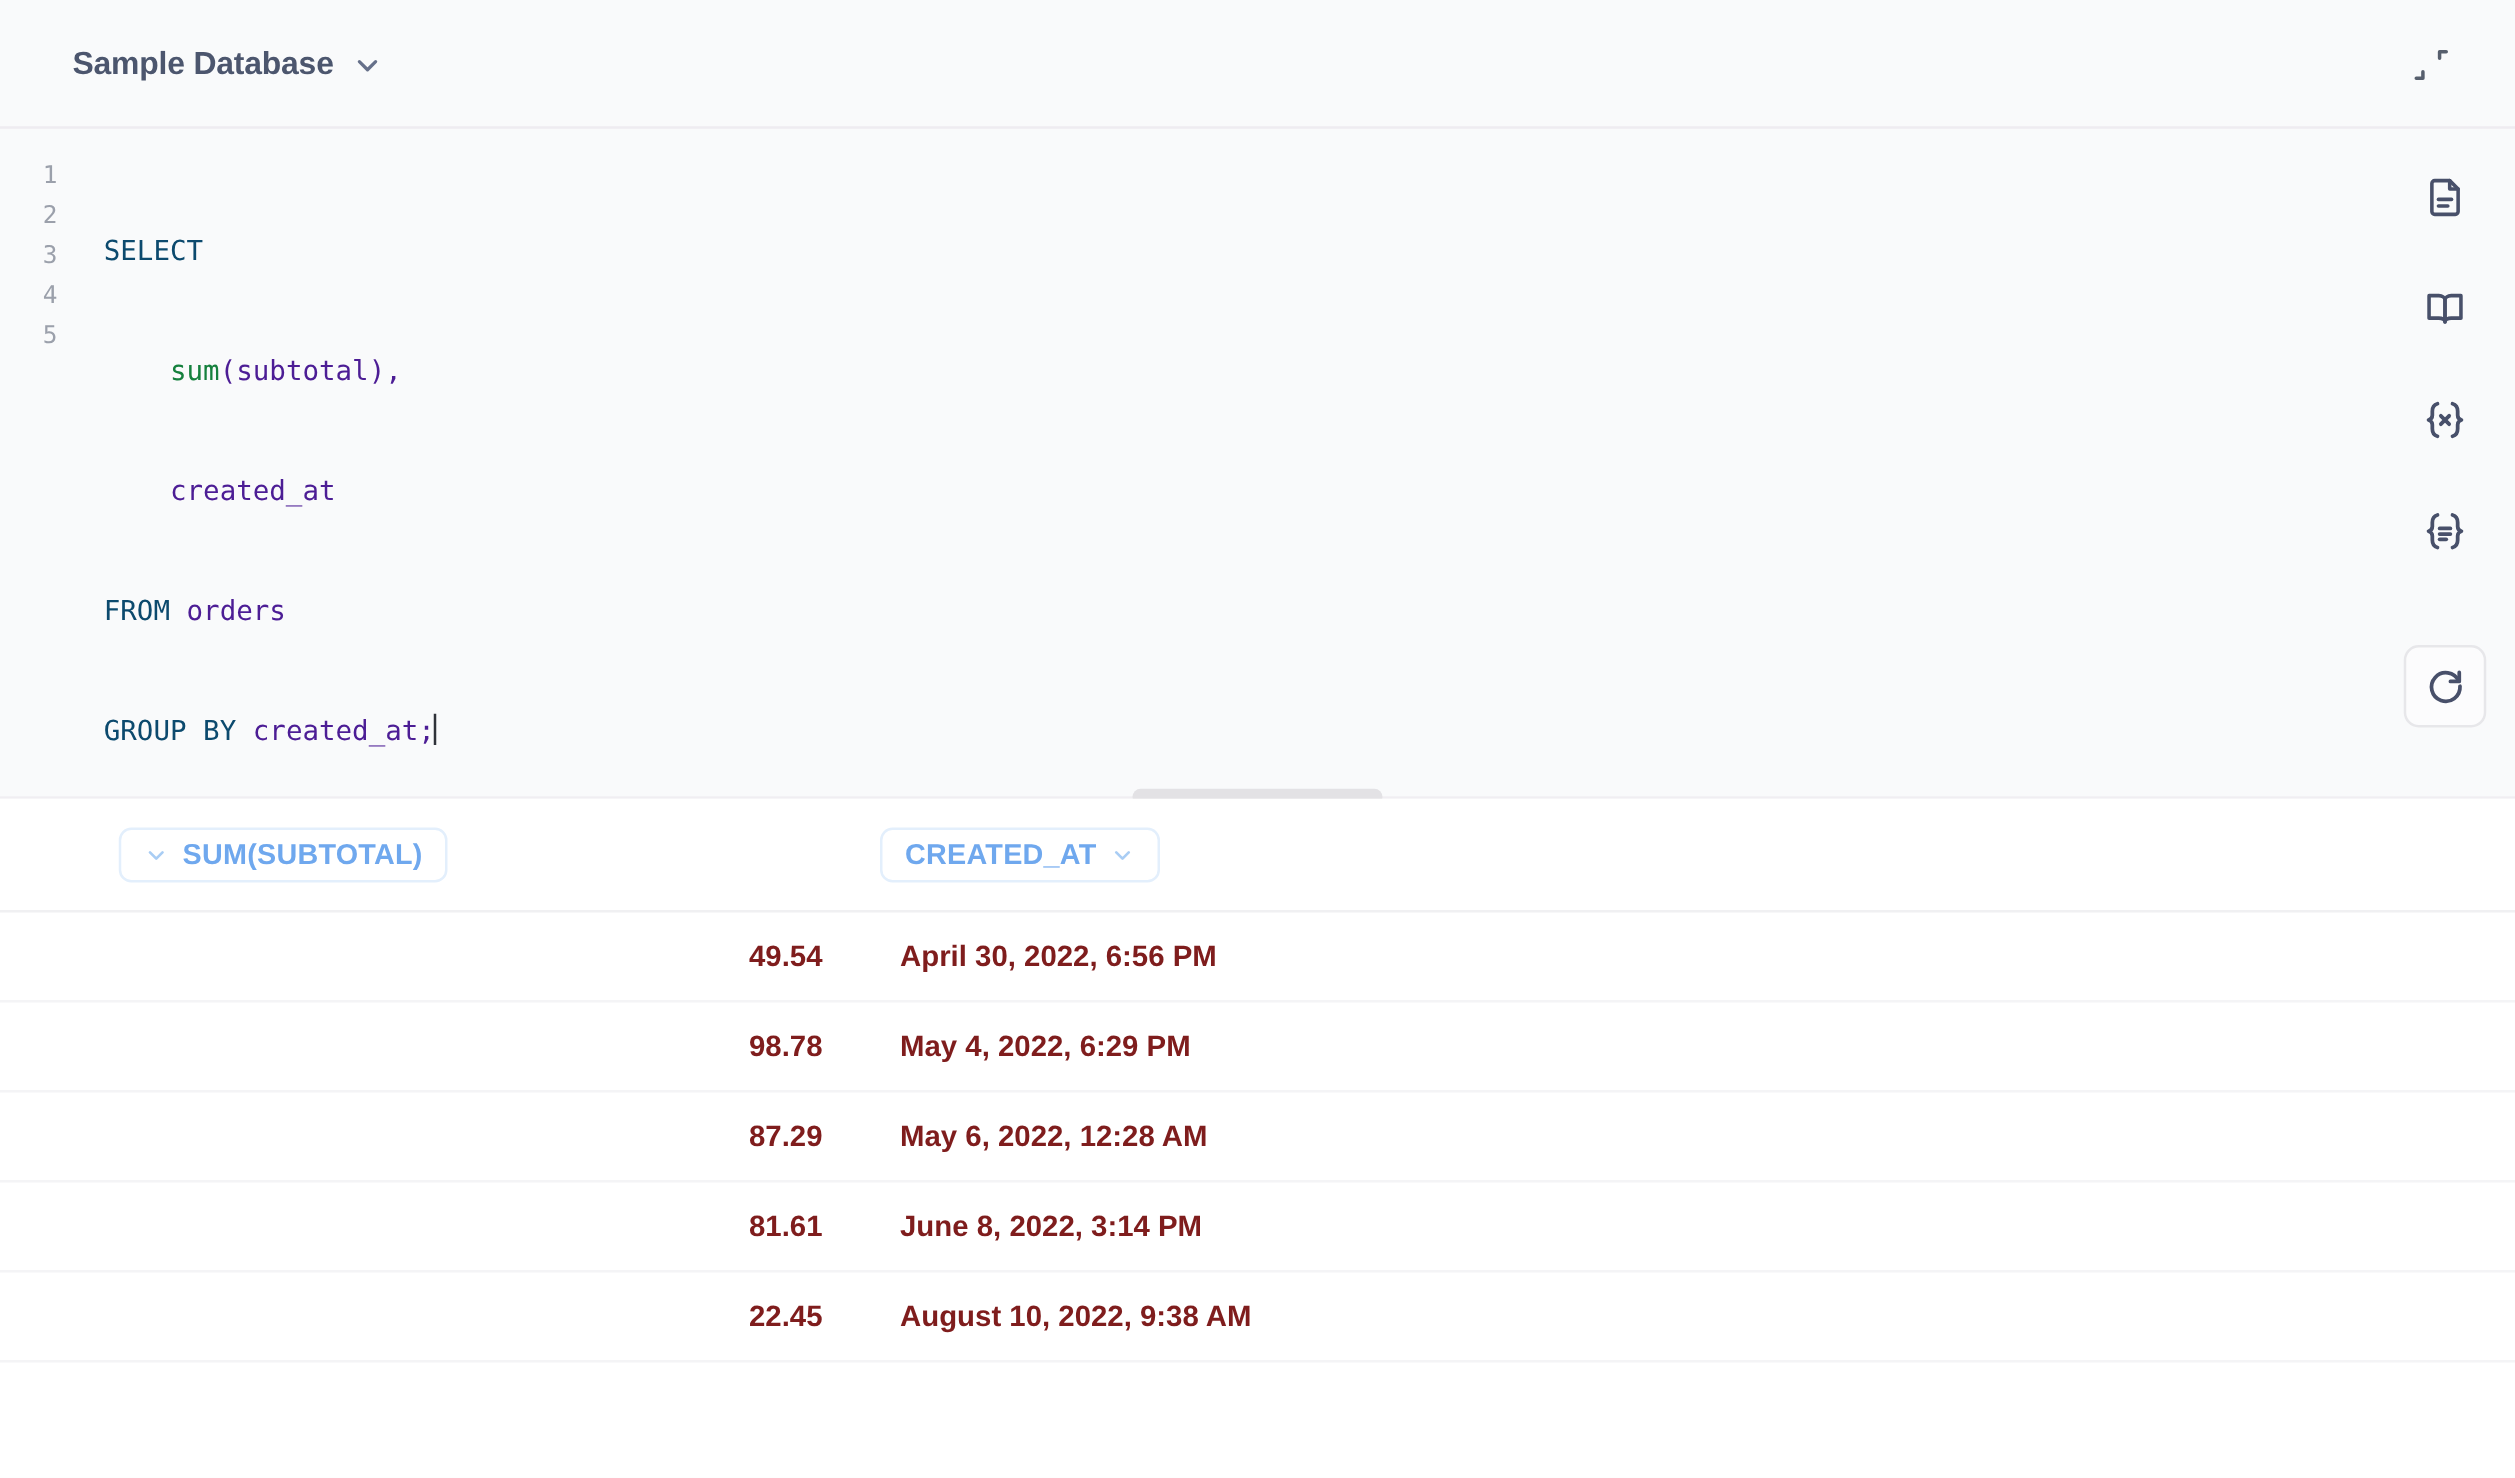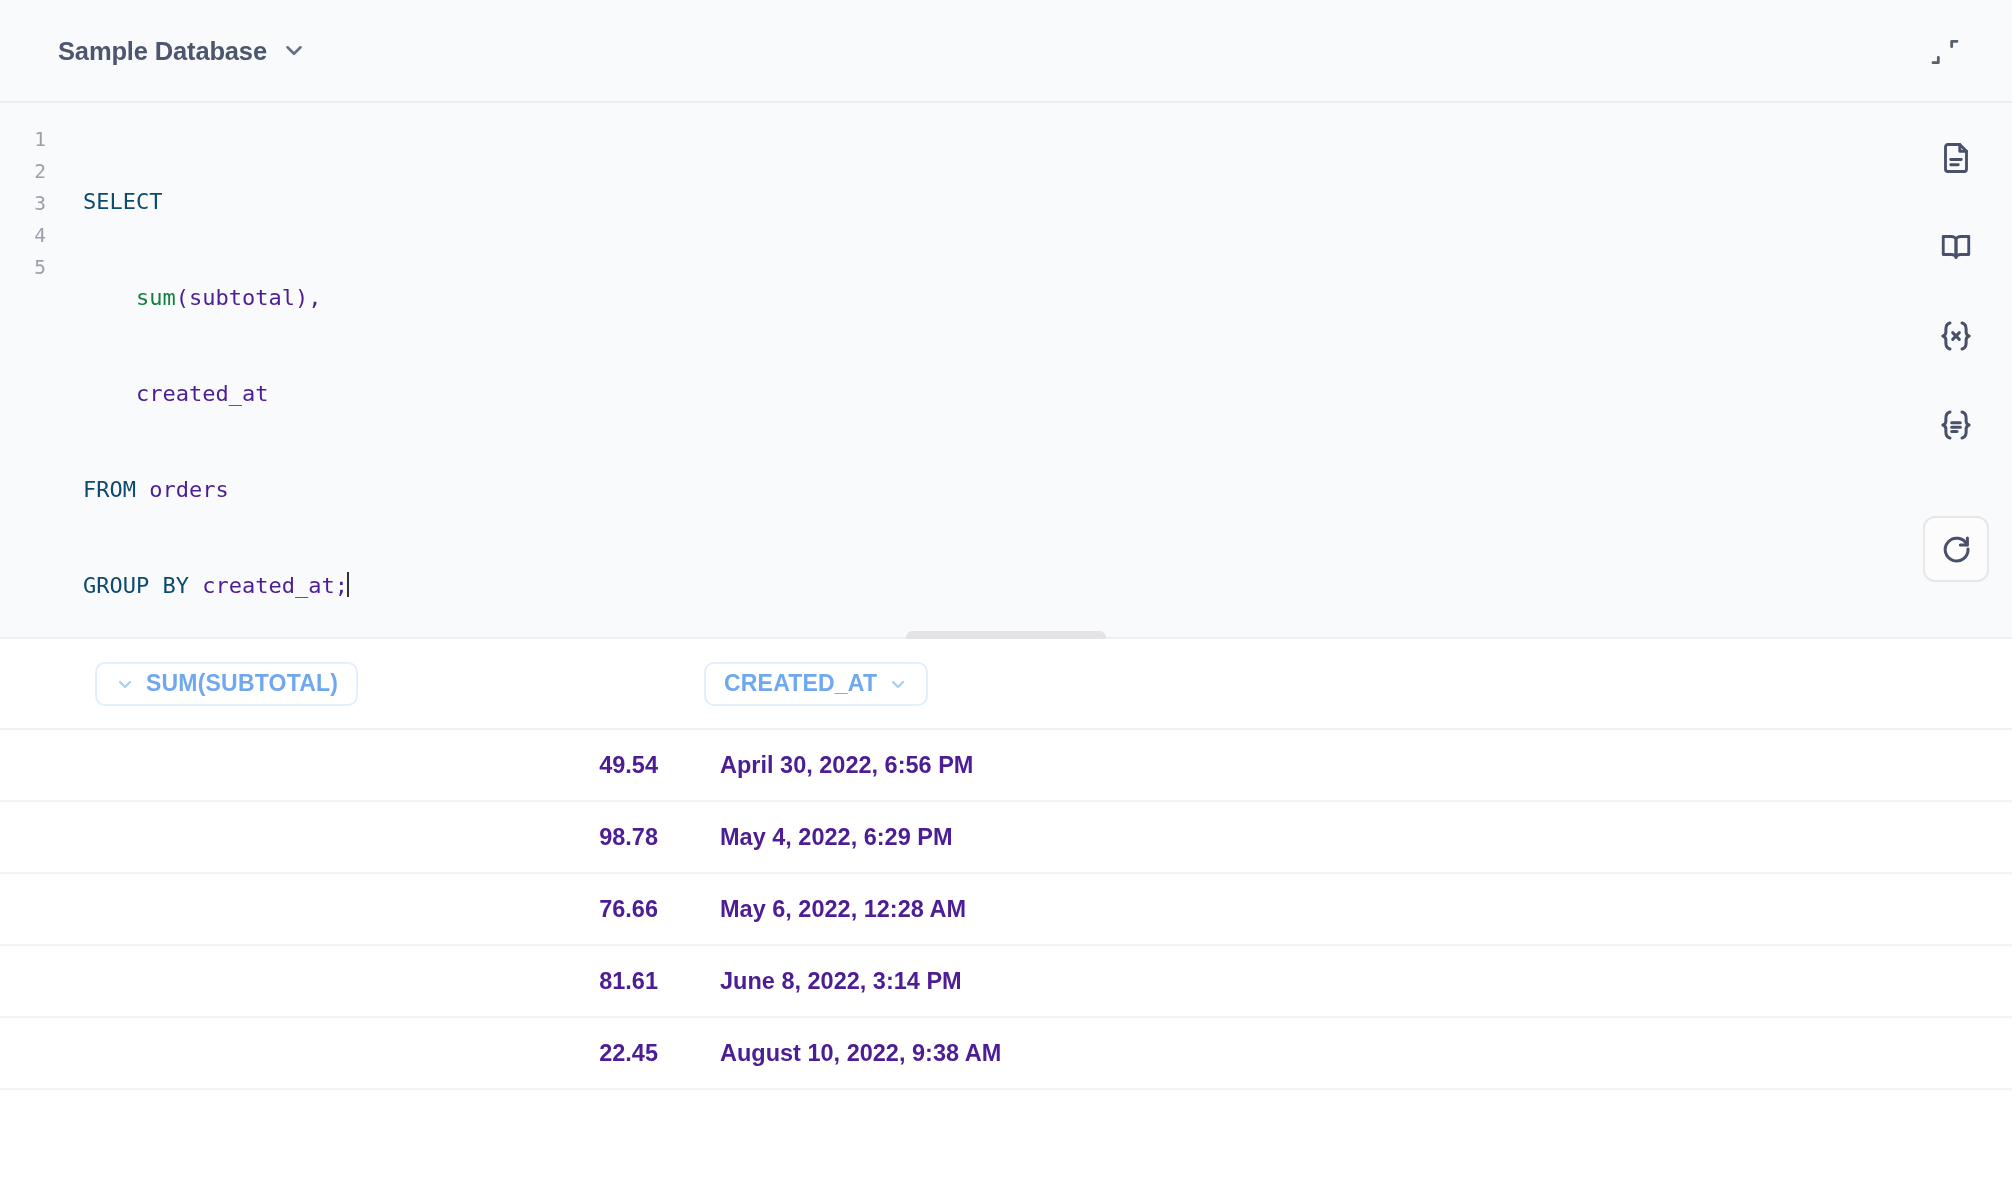--- a/index.html
+++ b/index.html
@@ -39,21 +39,21 @@
     height: 103px;
     flex: 0 0 103px;
     display: flex;
     align-items: center;
     padding: 0 0 0 58px;
     background: #f9fafb;
   }
 
   .db-selector {
     display: flex;
-    align-items: flex-start;
+    align-items: center;
     gap: 14px;
     cursor: pointer;
     user-select: none;
   }
   .db-label {
     font-size: 25.5px;
     font-weight: bold;
     color: #4c566e;
     letter-spacing: -0.15px;
     white-space: nowrap;
@@ -236,21 +236,21 @@
     cursor: pointer;
     user-select: none;
   }
   .pill .pchev { color: #a9cdf4; line-height: 0; }
 
   tbody td {
     height: 72px;
     padding: 0 26px;
     font-size: 23.5px;
     font-weight: bold;
-    color: #4c1d95;
+    color: #7f1d1d;
     border-bottom: 2px solid #f4f4f6;
     vertical-align: middle;
     white-space: nowrap;
   }
   tbody td.cell-num  { text-align: right; padding-right: 26px; }
   tbody td.cell-date { text-align: left;  padding-left: 36px; }
 
   tbody tr:first-child td { border-top: none; }
 </style>
 </head>
@@ -393,21 +393,21 @@
       <tbody>
         <tr>
           <td class="cell-num">49.54</td>
           <td class="cell-date">April 30, 2022, 6:56 PM</td>
         </tr>
         <tr>
           <td class="cell-num">98.78</td>
           <td class="cell-date">May 4, 2022, 6:29 PM</td>
         </tr>
         <tr>
-          <td class="cell-num">76.66</td>
+          <td class="cell-num">87.29</td>
           <td class="cell-date">May 6, 2022, 12:28 AM</td>
         </tr>
         <tr>
           <td class="cell-num">81.61</td>
           <td class="cell-date">June 8, 2022, 3:14 PM</td>
         </tr>
         <tr>
           <td class="cell-num">22.45</td>
           <td class="cell-date">August 10, 2022, 9:38 AM</td>
         </tr>

